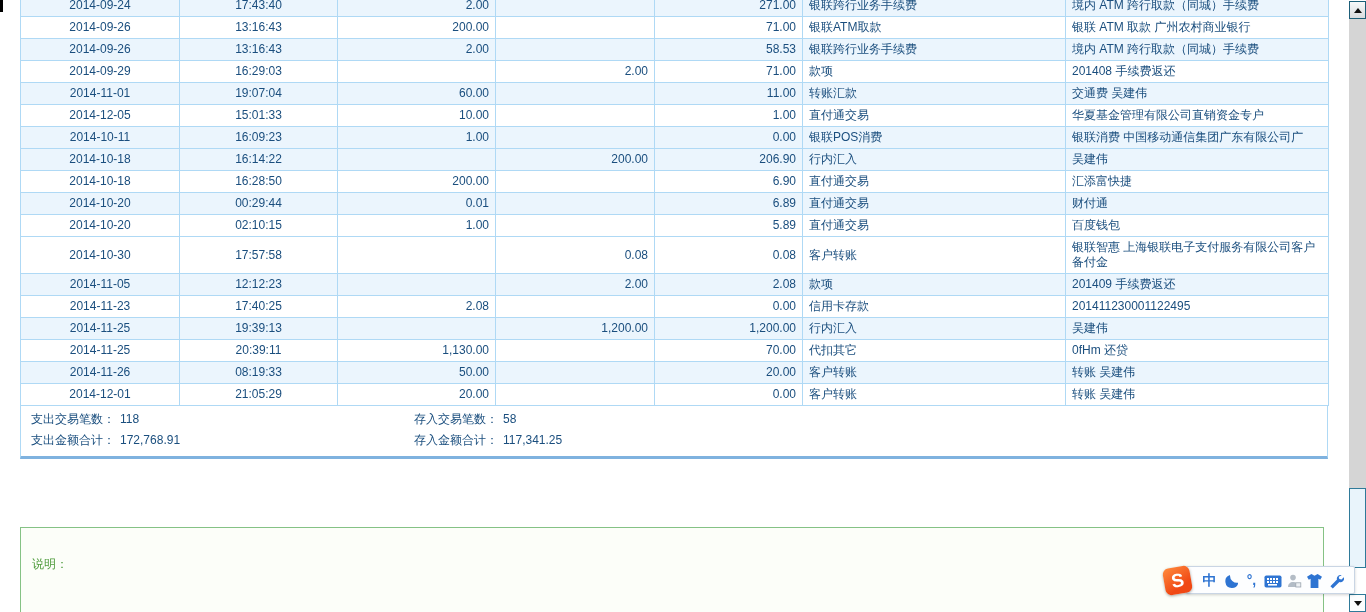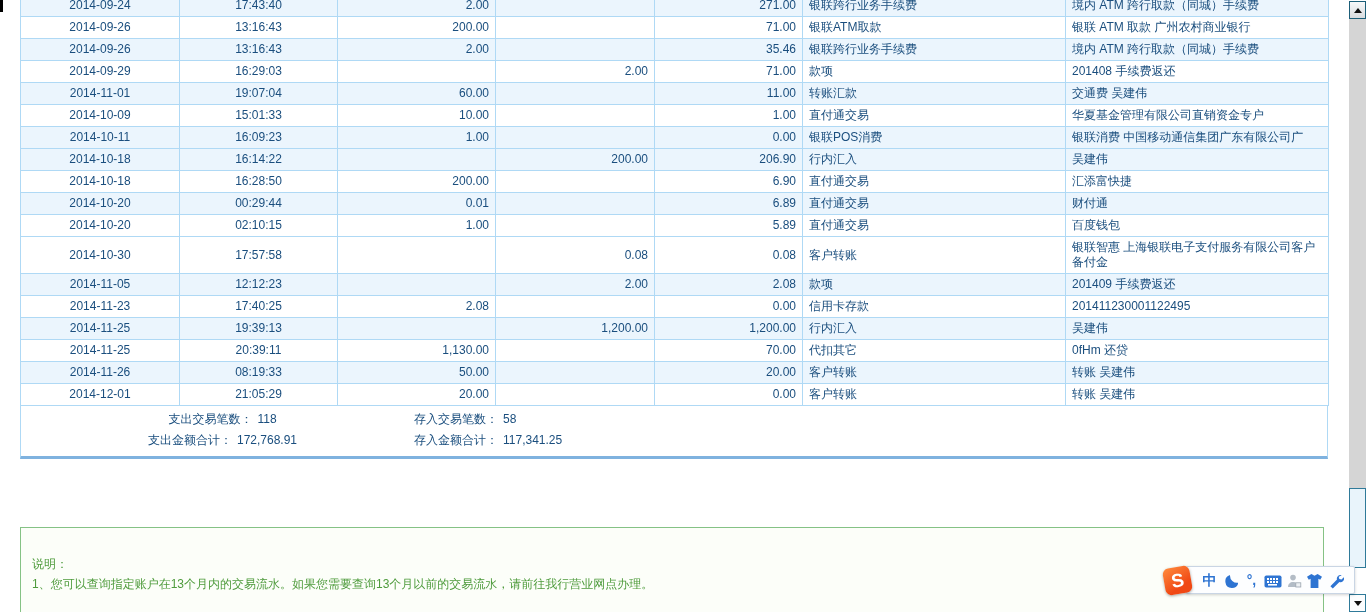--- a/index.html
+++ b/index.html
@@ -18,21 +18,21 @@
     vertical-align:middle;overflow:hidden;word-break:break-all;
   }
   tr.alt{background:#EBF5FD;}
   td.center{text-align:center;}
   td.num{text-align:right;}
   td.left{text-align:left;}
   
   .summary{
     border-left:1px solid #AFD9F5;border-right:1px solid #AFD9F5;
     border-bottom:3px solid #7FB2DF;
-    padding:3px 0 5px 0;background:#ffffff;text-align:center;
+    padding:3px 0 5px 0;background:#ffffff;
   }
   .summary-line{display:flex;font-size:12px;color:#1A4E7E;line-height:21px;}
   .s-cell{white-space:nowrap;}
   .s-cell.first{width:393px;padding-left:10px;box-sizing:border-box;}
   .s-cell .val{margin-left:5px;}
   
   .note-box{
     position:absolute;left:20px;top:527px;width:1304px;height:120px;
     border:1px solid #85C285;background:#FCFEF9;
     color:#4E9B3C;font-size:12px;line-height:20px;
@@ -108,21 +108,21 @@
     <td class="num"></td>
     <td class="num">71.00</td>
     <td class="left">银联ATM取款</td>
     <td class="left">银联 ATM 取款 广州农村商业银行</td>
   </tr>
         <tr class="alt">
     <td class="center">2014-09-26</td>
     <td class="center">13:16:43</td>
     <td class="num">2.00</td>
     <td class="num"></td>
-    <td class="num">35.46</td>
+    <td class="num">58.53</td>
     <td class="left">银联跨行业务手续费</td>
     <td class="left">境内 ATM 跨行取款（同城）手续费</td>
   </tr>
         <tr>
     <td class="center">2014-09-29</td>
     <td class="center">16:29:03</td>
     <td class="num"></td>
     <td class="num">2.00</td>
     <td class="num">71.00</td>
     <td class="left">款项</td>
@@ -131,21 +131,21 @@
         <tr class="alt">
     <td class="center">2014-11-01</td>
     <td class="center">19:07:04</td>
     <td class="num">60.00</td>
     <td class="num"></td>
     <td class="num">11.00</td>
     <td class="left">转账汇款</td>
     <td class="left">交通费 吴建伟</td>
   </tr>
         <tr>
-    <td class="center">2014-10-09</td>
+    <td class="center">2014-12-05</td>
     <td class="center">15:01:33</td>
     <td class="num">10.00</td>
     <td class="num"></td>
     <td class="num">1.00</td>
     <td class="left">直付通交易</td>
     <td class="left">华夏基金管理有限公司直销资金专户</td>
   </tr>
         <tr class="alt">
     <td class="center">2014-10-11</td>
     <td class="center">16:09:23</td>
@@ -264,21 +264,20 @@
     </div>
     <div class="summary-line">
       <span class="s-cell first"><span>支出金额合计：</span><span class="val">172,768.91</span></span>
       <span class="s-cell"><span>存入金额合计：</span><span class="val">117,341.25</span></span>
     </div>
   </div>
 </div>
 
 <div class="note-box">
   <div>说明：</div>
-  <div>1、您可以查询指定账户在13个月内的交易流水。如果您需要查询13个月以前的交易流水，请前往我行营业网点办理。</div>
 </div>
 
 <div class="ime">
   <div class="ime-logo">S</div>
   <div class="ime-bar">
     <span class="ime-item bold">中</span>
     <span class="ime-item">
       <svg width="15" height="15" viewBox="0 0 16 16">
           <path d="M11 1.8a7 7 0 1 0 3.6 11.5A7.6 7.6 0 0 1 11 1.8z" fill="#2E74D2" transform="rotate(-30 8 8)"></path>
         </svg>

